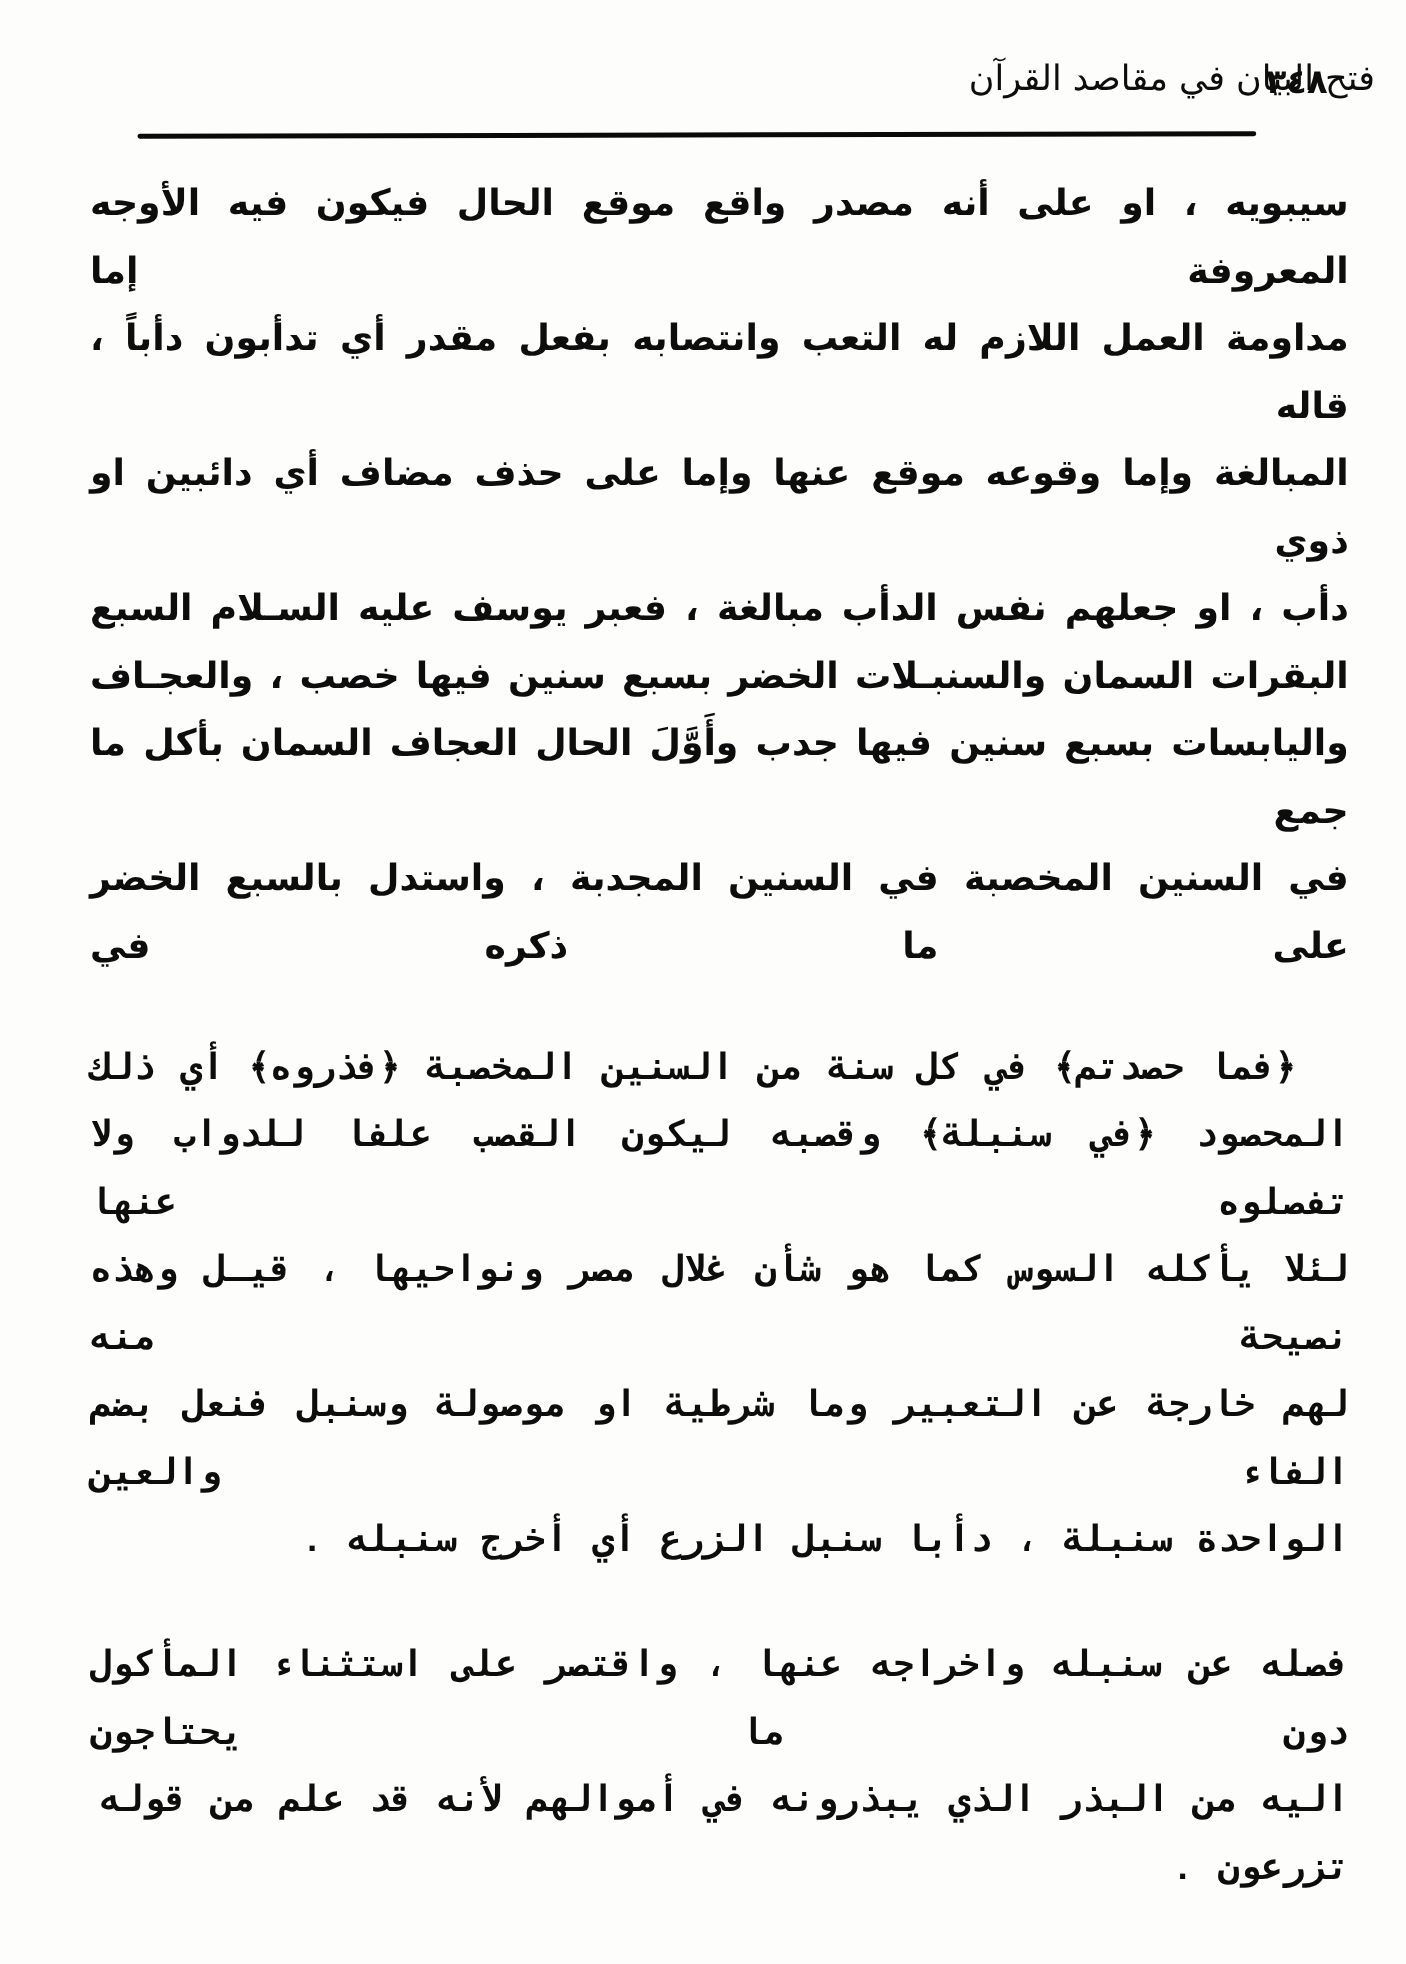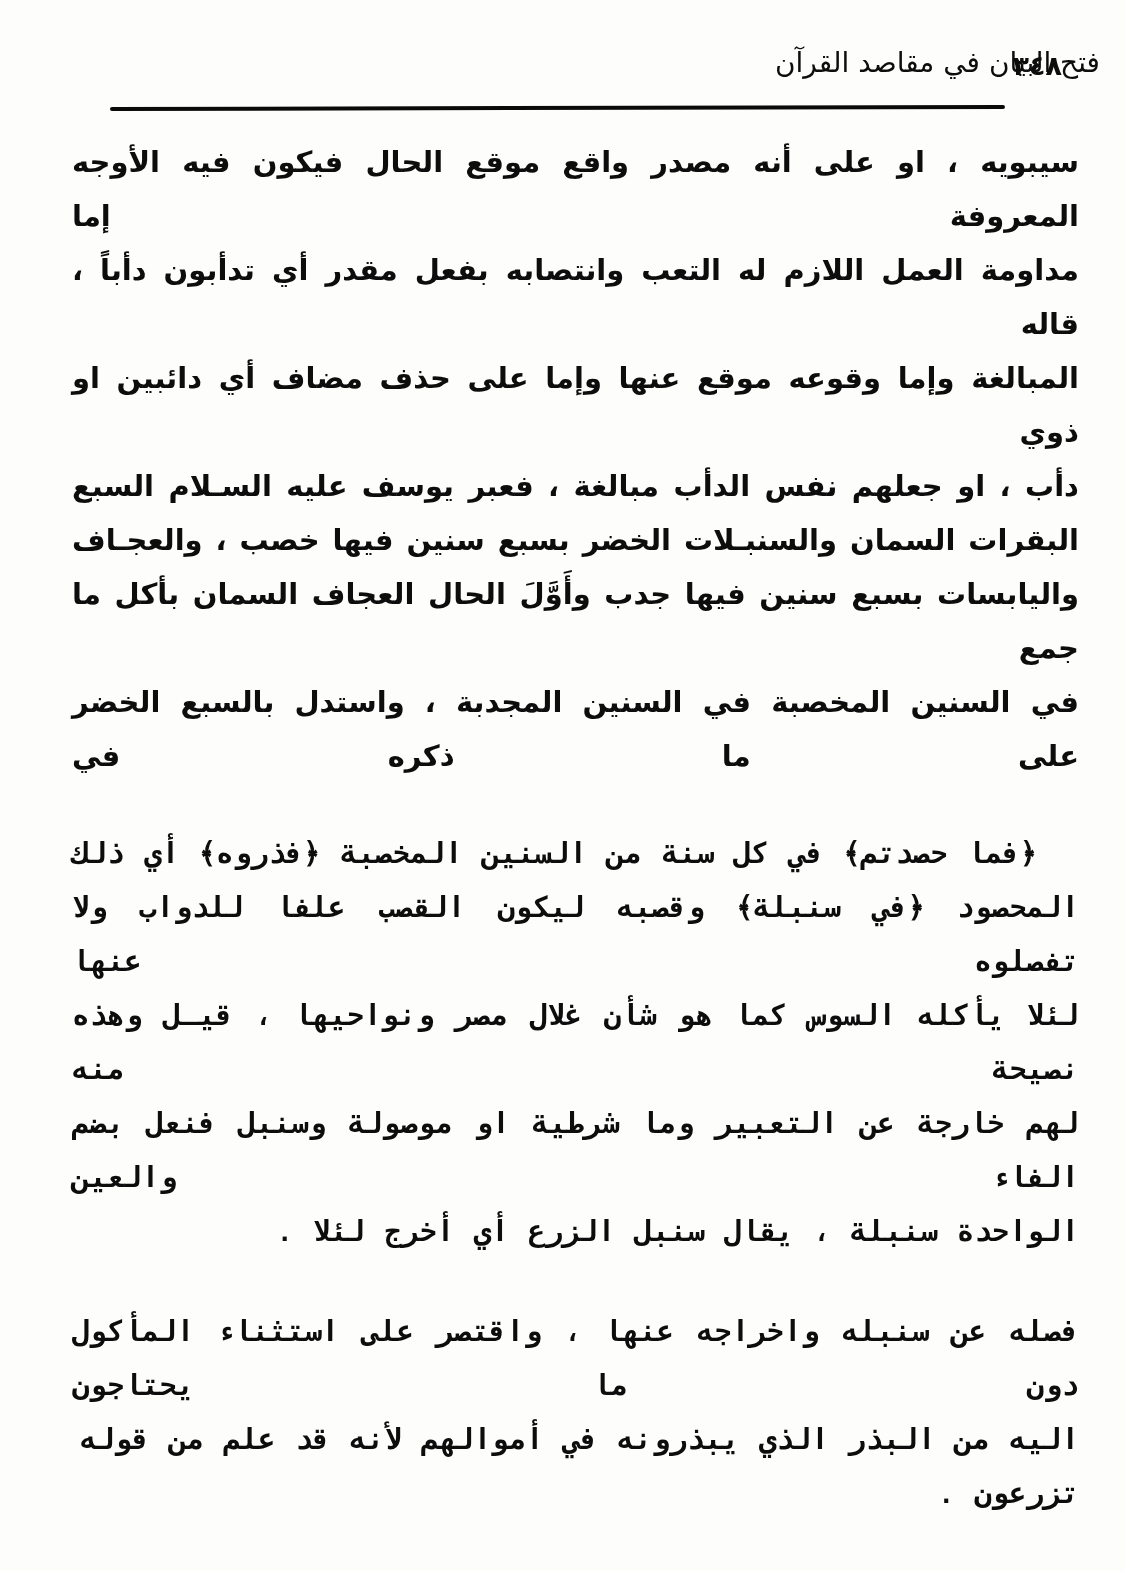--- a/index.html
+++ b/index.html
@@ -78,21 +78,21 @@
       <span class="line">البقرات السمان والسنبـلات الخضر بسبع سنين فيها خصب ، والعجـاف</span>
       <span class="line">واليابسات بسبع سنين فيها جدب وأَوَّلَ الحال العجاف السمان بأكل ما جمع</span>
       <span class="line">في السنين المخصبة في السنين المجدبة ، واستدل بالسبع الخضر على ما ذكره في</span>
     </p>
 
     <p class="para">
       <span class="line first">﴿فما حصدتم﴾ في كل سنة من السنين المخصبة ﴿فذروه﴾ أي ذلك</span>
       <span class="line">المحصود ﴿في سنبلة﴾ وقصبه ليكون القصب علفا للدواب ولا تفصلوه عنها</span>
       <span class="line">لئلا يأكله السوس كما هو شأن غلال مصر ونواحيها ، قيـل وهذه نصيحة منه</span>
       <span class="line">لهم خارجة عن التعبير وما شرطية او موصولة وسنبل فنعل بضم الفاء والعين</span>
-      <span class="line last">الواحدة سنبلة ، يقال سنبل الزرع أي أخرج لئلا .</span>
+      <span class="line last">الواحدة سنبلة ، دأبا سنبل الزرع أي أخرج سنبله .</span>
     </p>
 
     <p class="para">
       <span class="line">فصله عن سنبله واخراجه عنها ، واقتصر على استثناء المأكول دون ما يحتاجون</span>
       <span class="line last">اليه من البذر الذي يبذرونه في أموالهم لأنه قد علم من قوله تزرعون .</span>
     </p>
 
   </main>
 </div>
 

